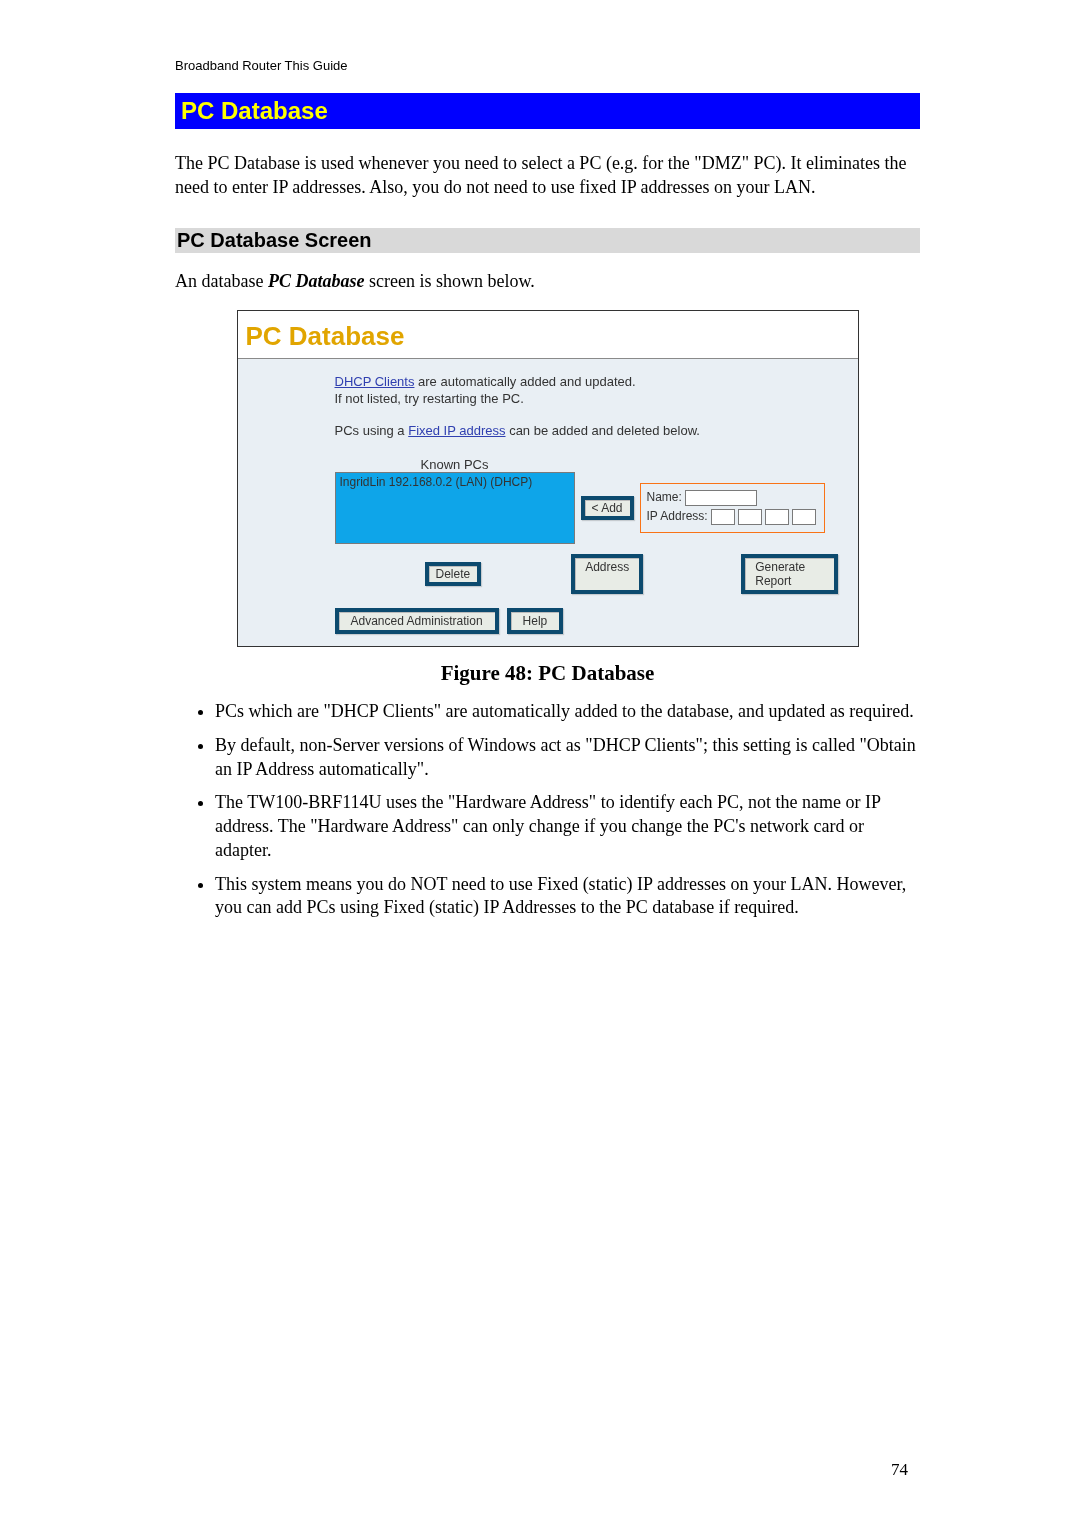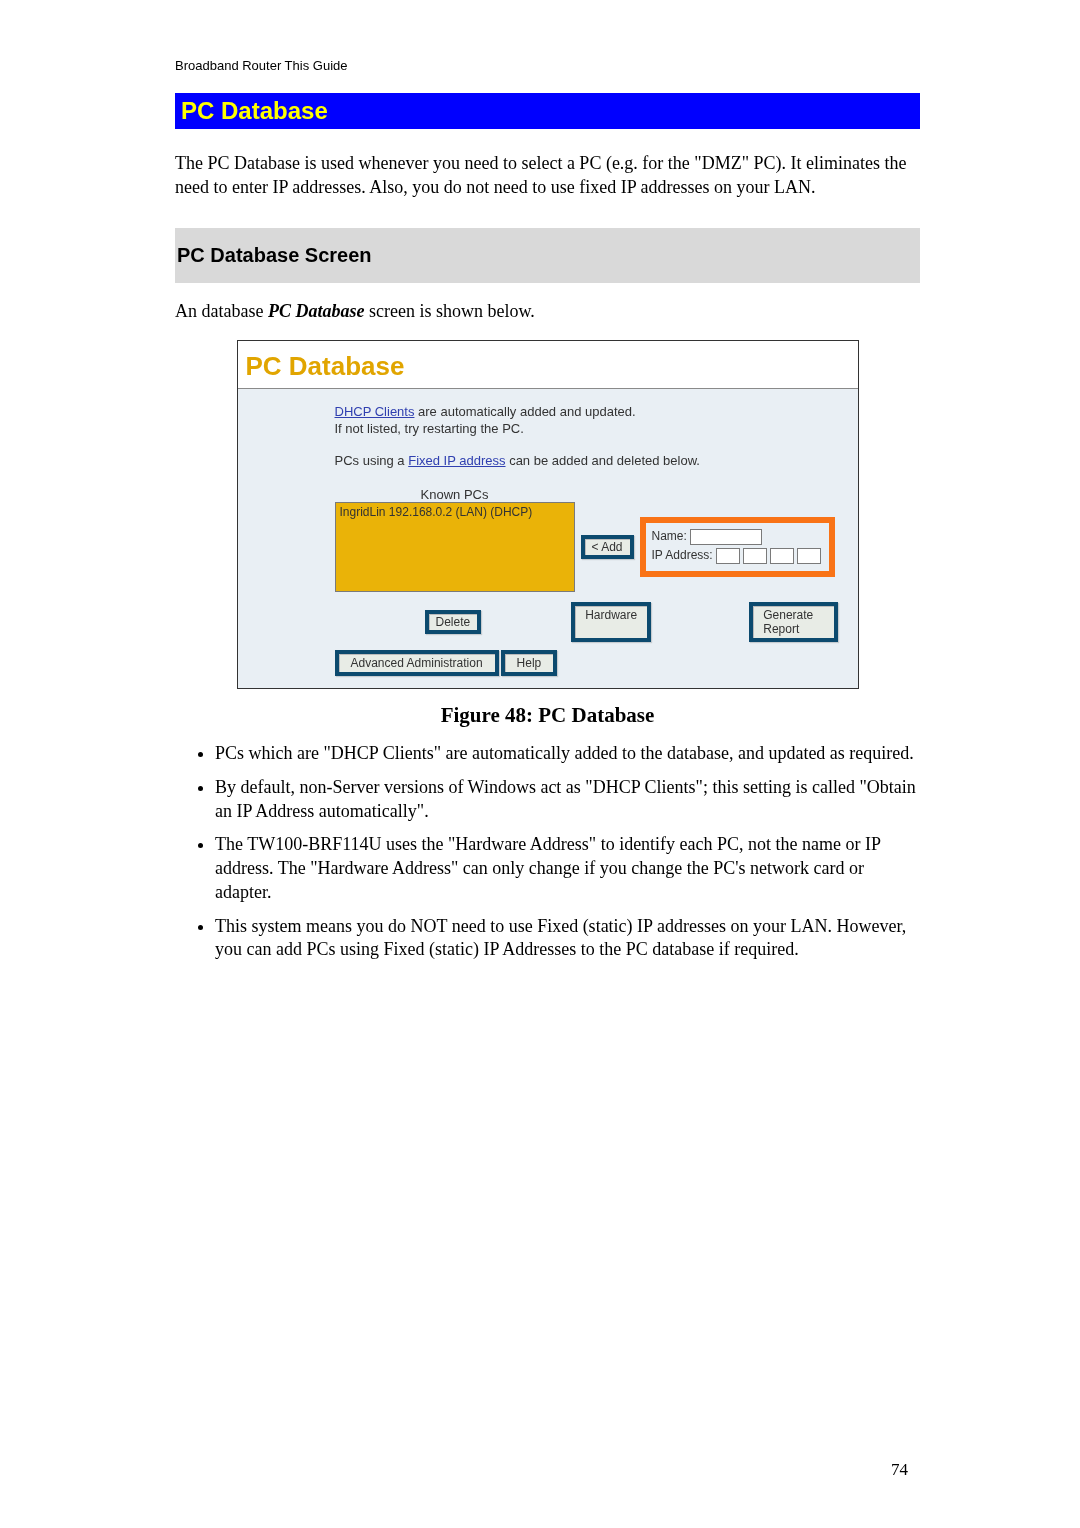--- a/index.html
+++ b/index.html
@@ -35,21 +35,21 @@
   .body-text {
     font-size: 18px;
     line-height: 1.35;
     margin-top: 22px;
   }
   .subhead {
     font-family: Arial, Helvetica, sans-serif;
     font-weight: bold;
     font-size: 20px;
     background: #d9d9d9;
-    padding: 16px 2px;
+    padding: 1px 2px;
     margin-top: 28px;
   }
   .example-line {
     font-size: 18px;
     margin-top: 18px;
   }
   .example-line .bi { font-weight: bold; font-style: italic; }
   
   .shot-wrap {
     margin-top: 18px;
@@ -89,41 +89,41 @@
     text-align: center;
     width: 240px;
   }
   .known-row {
     display: flex;
     align-items: flex-start;
     gap: 6px;
   }
   .listbox {
     width: 240px;
-    height: 90px;
-    background: #eab308;
+    height: 72px;
+    background: #0ea5e9;
     border: 1px solid #7a7a7a;
     font-size: 12px;
     padding: 2px 4px;
     box-sizing: border-box;
   }
   .add-btn {
     align-self: center;
   }
   .btnlook {
     display: inline-block;
     background: #e8ece6;
     border: 4px solid #0c4a6e;
     font-size: 12px;
     padding: 1px 7px;
     box-shadow: 1px 1px 0 #bbb inset, 1px 1px 1px rgba(0,0,0,.15);
     color: #333;
   }
   .name-col {
-    border: 6px solid #f97316;
+    border: 1px solid #f97316;
     padding: 4px 8px 6px 6px;
     background: #e9eff4;
     font-size: 12px;
     line-height: 1.6;
     align-self: center;
   }
   .ipfields { display: inline-flex; gap: 3px; vertical-align: middle; }
   .ipbox {
     width: 22px; height: 14px;
     background: #fff;
@@ -135,23 +135,23 @@
     align-items: center;
   }
   .delete-row .btnlook { margin-left: 90px; }
   .right-btns {
     margin-left: auto;
     display: flex;
     gap: 8px;
   }
   .right-btns .btnlook { padding: 2px 10px; }
   .bottom-row {
-    margin-top: 8px;
-    display: flex;
-    gap: 2px;
+    margin-top: 14px;
+    display: flex;
+    gap: 8px;
     align-items: center;
   }
   .bottom-row .wide { padding: 2px 12px; }
   .fig-caption {
     text-align: center;
     font-weight: bold;
     font-size: 21px;
     margin-top: 14px;
   }
   ul.bullets {
@@ -221,21 +221,21 @@
                   <span class="ipbox"></span>
                   <span class="ipbox"></span>
                 </span>
               </div>
             </div>
           </div>
 
           <div class="delete-row">
             <span class="btnlook">Delete</span>
             <span class="right-btns">
-              <span class="btnlook">Hardware</span>
+              <span class="btnlook">Address</span>
               <span class="btnlook">Generate Report</span>
             </span>
           </div>
 
           <div class="bottom-row">
             <span class="btnlook wide">Advanced Administration</span>
             <span class="btnlook wide">Help</span>
           </div>
         </div>
       </div>

